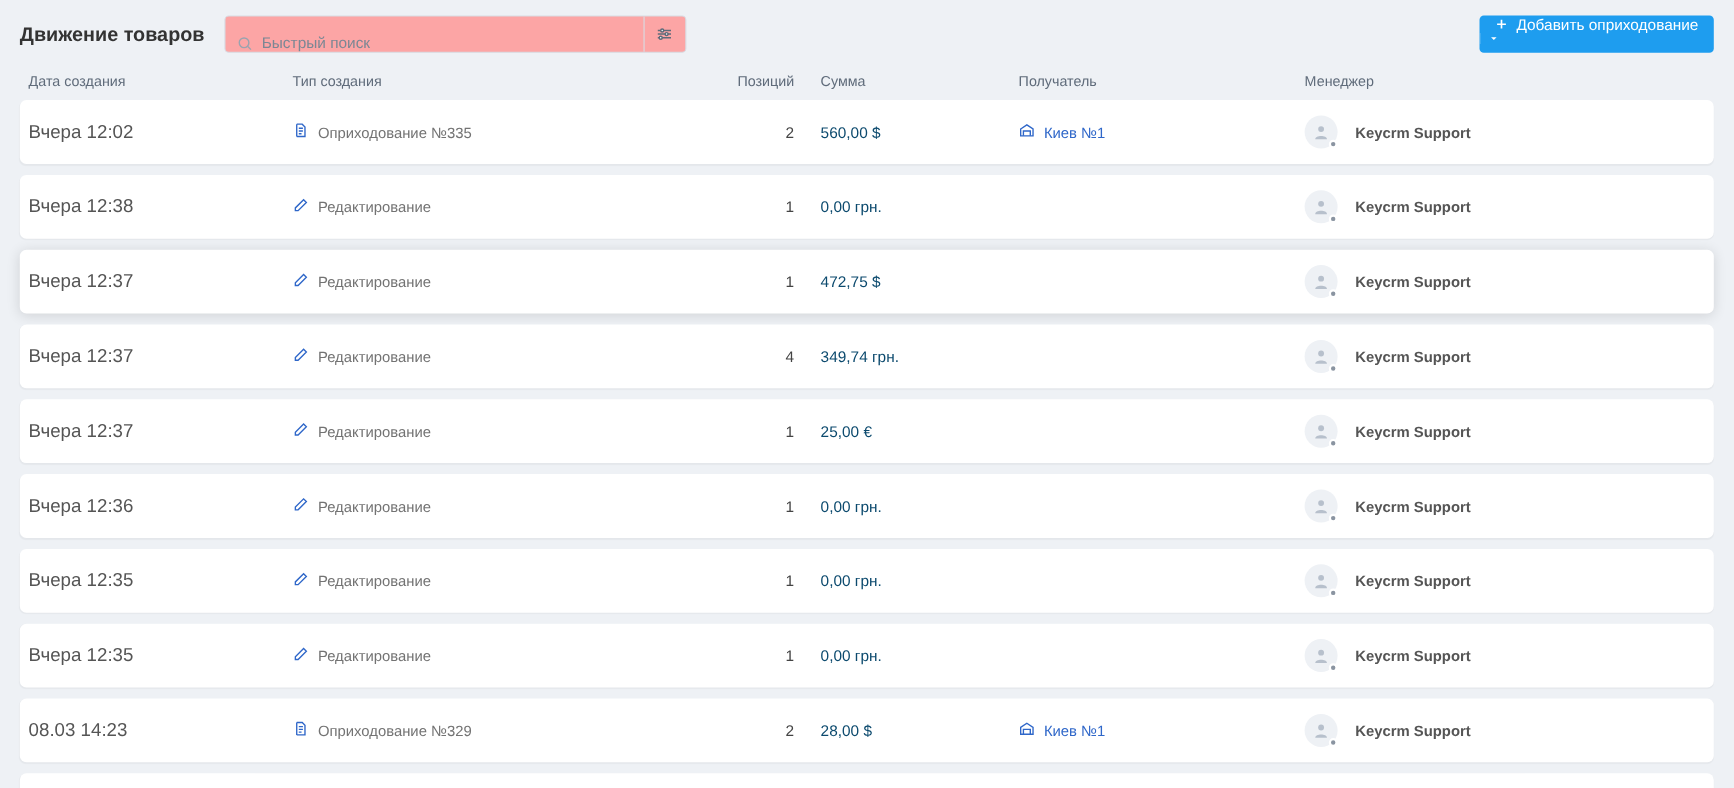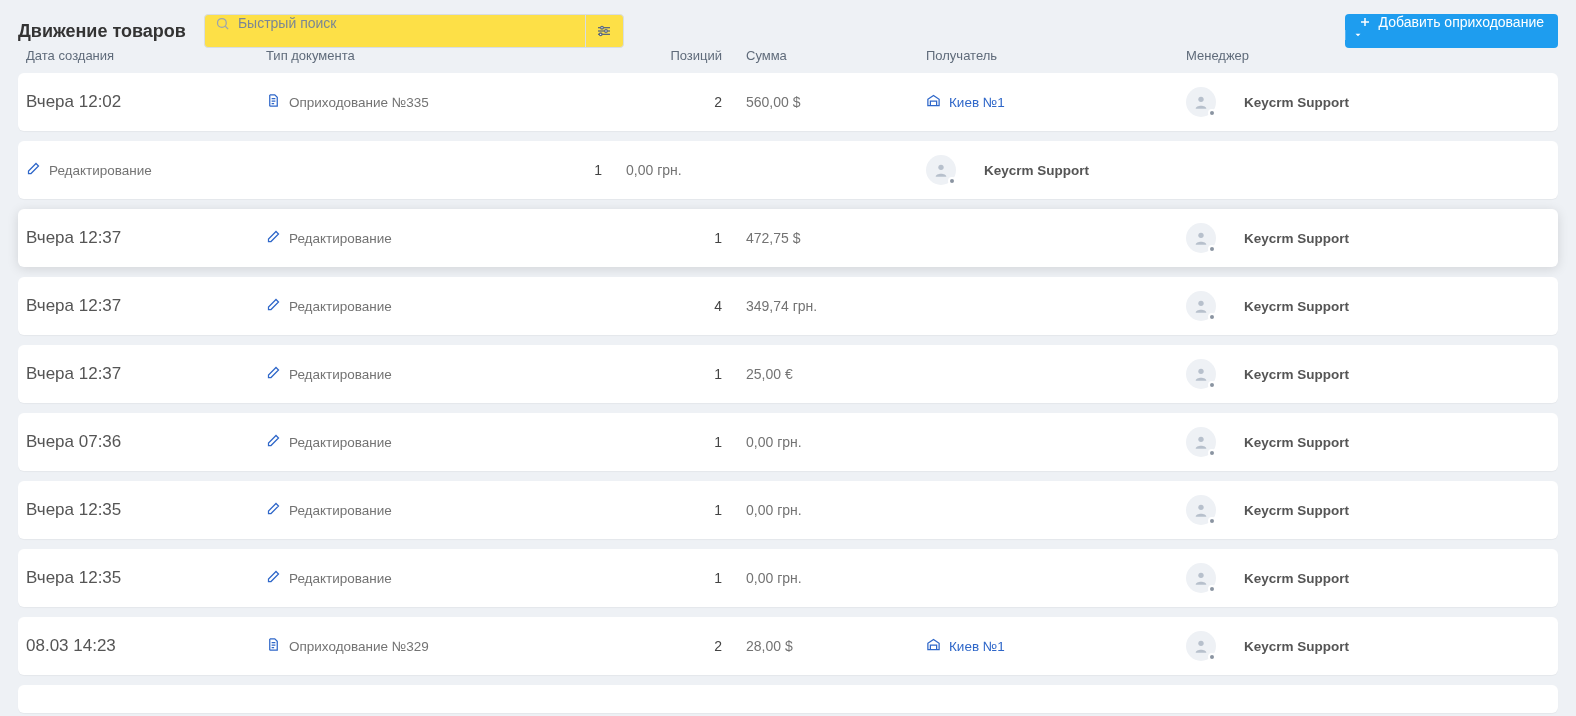--- a/index.html
+++ b/index.html
@@ -7,30 +7,31 @@
     font-family: -apple-system, BlinkMacSystemFont, "Segoe UI", Arial, sans-serif;
     background: #eef1f5;
     color: #333;
     font-size: 14px;
   }
   .page { padding: 14px 18px; }
   .topbar {
     display: flex;
     align-items: center;
     gap: 18px;
+    margin-bottom: 18px;
   }
   .page-title {
     font-size: 18px;
     font-weight: 700;
     color: #333;
   }
   .search-wrap {
     display: flex;
-    align-items: flex-start;
-    background: #fde047;
+    align-items: flex-end;
+    background: #fca5a5;
     border: 1px solid #d7dde4;
     border-radius: 4px;
     height: 34px;
     width: 420px;
   }
   .search-left {
     display: flex;
     align-items: center;
     flex: 1;
     padding: 0 10px;
@@ -102,24 +103,24 @@
     padding: 14px 8px;
     box-shadow: 0 1px 1px rgba(0,0,0,0.04);
   }
   .row.highlight {
     box-shadow: 0 2px 12px rgba(0,0,0,0.12);
   }
   .cell-date { font-size: 17px; color: #555; }
   .cell-doc { display: flex; align-items: center; gap: 8px; }
   .doc-link { color: #737373; font-size: 13.5px; cursor: pointer; }
   .cell-pos { text-align: right; padding-right: 24px; color: #444; }
-  .cell-sum { color: #737373; }
+  .cell-sum { color: #0c4a6e; }
   .cell-rec { display: flex; align-items: center; gap: 8px; }
   .rec-link { color: #2f67c9; font-size: 13.5px; cursor: pointer; text-align: right; }
-  .cell-mgr { display: flex; align-items: center; gap: 28px; }
+  .cell-mgr { display: flex; align-items: center; gap: 16px; }
   .avatar {
     width: 30px; height: 30px;
     border-radius: 50%;
     background: #eef1f5;
     display: flex; align-items: center; justify-content: center;
     position: relative;
   }
   .avatar-dot {
     position: absolute;
     bottom: 0; right: 0;
@@ -169,21 +170,21 @@
         <svg class="icon-svg" width="10" height="10" viewBox="0 0 24 24" fill="#fff">
             <path d="M6 9 L12 15 L18 9 Z"></path>
           </svg>
       </div>
     </div>
   </div>
 
   <div class="table">
     <div class="thead">
       <div>Дата создания</div>
-      <div>Тип документа</div>
+      <div>Тип создания</div>
       <div class="th-pos">Позиций</div>
       <div>Сумма</div>
       <div>Получатель</div>
       <div>Менеджер</div>
     </div>
     <div class="rows" id="rows">
         <div class="row">
     <div class="cell-date">Вчера 12:02</div>
     <div class="cell-doc">
       <span class="doc-icon-slot"><svg width="15" height="15" viewBox="0 0 24 24" fill="none" stroke="#2f67c9" stroke-width="2" class="icon-svg">
@@ -205,20 +206,21 @@
         <svg class="icon-svg" width="16" height="16" viewBox="0 0 24 24" fill="#b7c0cc">
                 <circle cx="12" cy="8" r="4"></circle>
                 <path d="M4 22 C4 16 20 16 20 22 Z"></path>
               </svg>
         <span class="avatar-dot"></span>
       </div>
       <span class="mgr-name">Keycrm Support</span>
     </div>
   </div>
         <div class="row">
+    <div class="cell-date">Вчера 12:38</div>
     <div class="cell-doc">
       <span class="doc-icon-slot"><svg width="15" height="15" viewBox="0 0 24 24" fill="none" stroke="#2f67c9" stroke-width="2" class="icon-svg">
                 <path d="M4 20 L4 16 L16 4 L20 8 L8 20 Z"></path>
                 <path d="M4 20 L20 20" stroke-opacity="0"></path>
               </svg></span>
       <span class="doc-link">Редактирование</span>
     </div>
     <div class="cell-pos">1</div>
     <div class="cell-sum">0,00 грн.</div>
     <div class="cell-rec">
@@ -308,21 +310,21 @@
         <svg class="icon-svg" width="16" height="16" viewBox="0 0 24 24" fill="#b7c0cc">
                 <circle cx="12" cy="8" r="4"></circle>
                 <path d="M4 22 C4 16 20 16 20 22 Z"></path>
               </svg>
         <span class="avatar-dot"></span>
       </div>
       <span class="mgr-name">Keycrm Support</span>
     </div>
   </div>
         <div class="row">
-    <div class="cell-date">Вчера 07:36</div>
+    <div class="cell-date">Вчера 12:36</div>
     <div class="cell-doc">
       <span class="doc-icon-slot"><svg width="15" height="15" viewBox="0 0 24 24" fill="none" stroke="#2f67c9" stroke-width="2" class="icon-svg">
                 <path d="M4 20 L4 16 L16 4 L20 8 L8 20 Z"></path>
                 <path d="M4 20 L20 20" stroke-opacity="0"></path>
               </svg></span>
       <span class="doc-link">Редактирование</span>
     </div>
     <div class="cell-pos">1</div>
     <div class="cell-sum">0,00 грн.</div>
     <div class="cell-rec">

